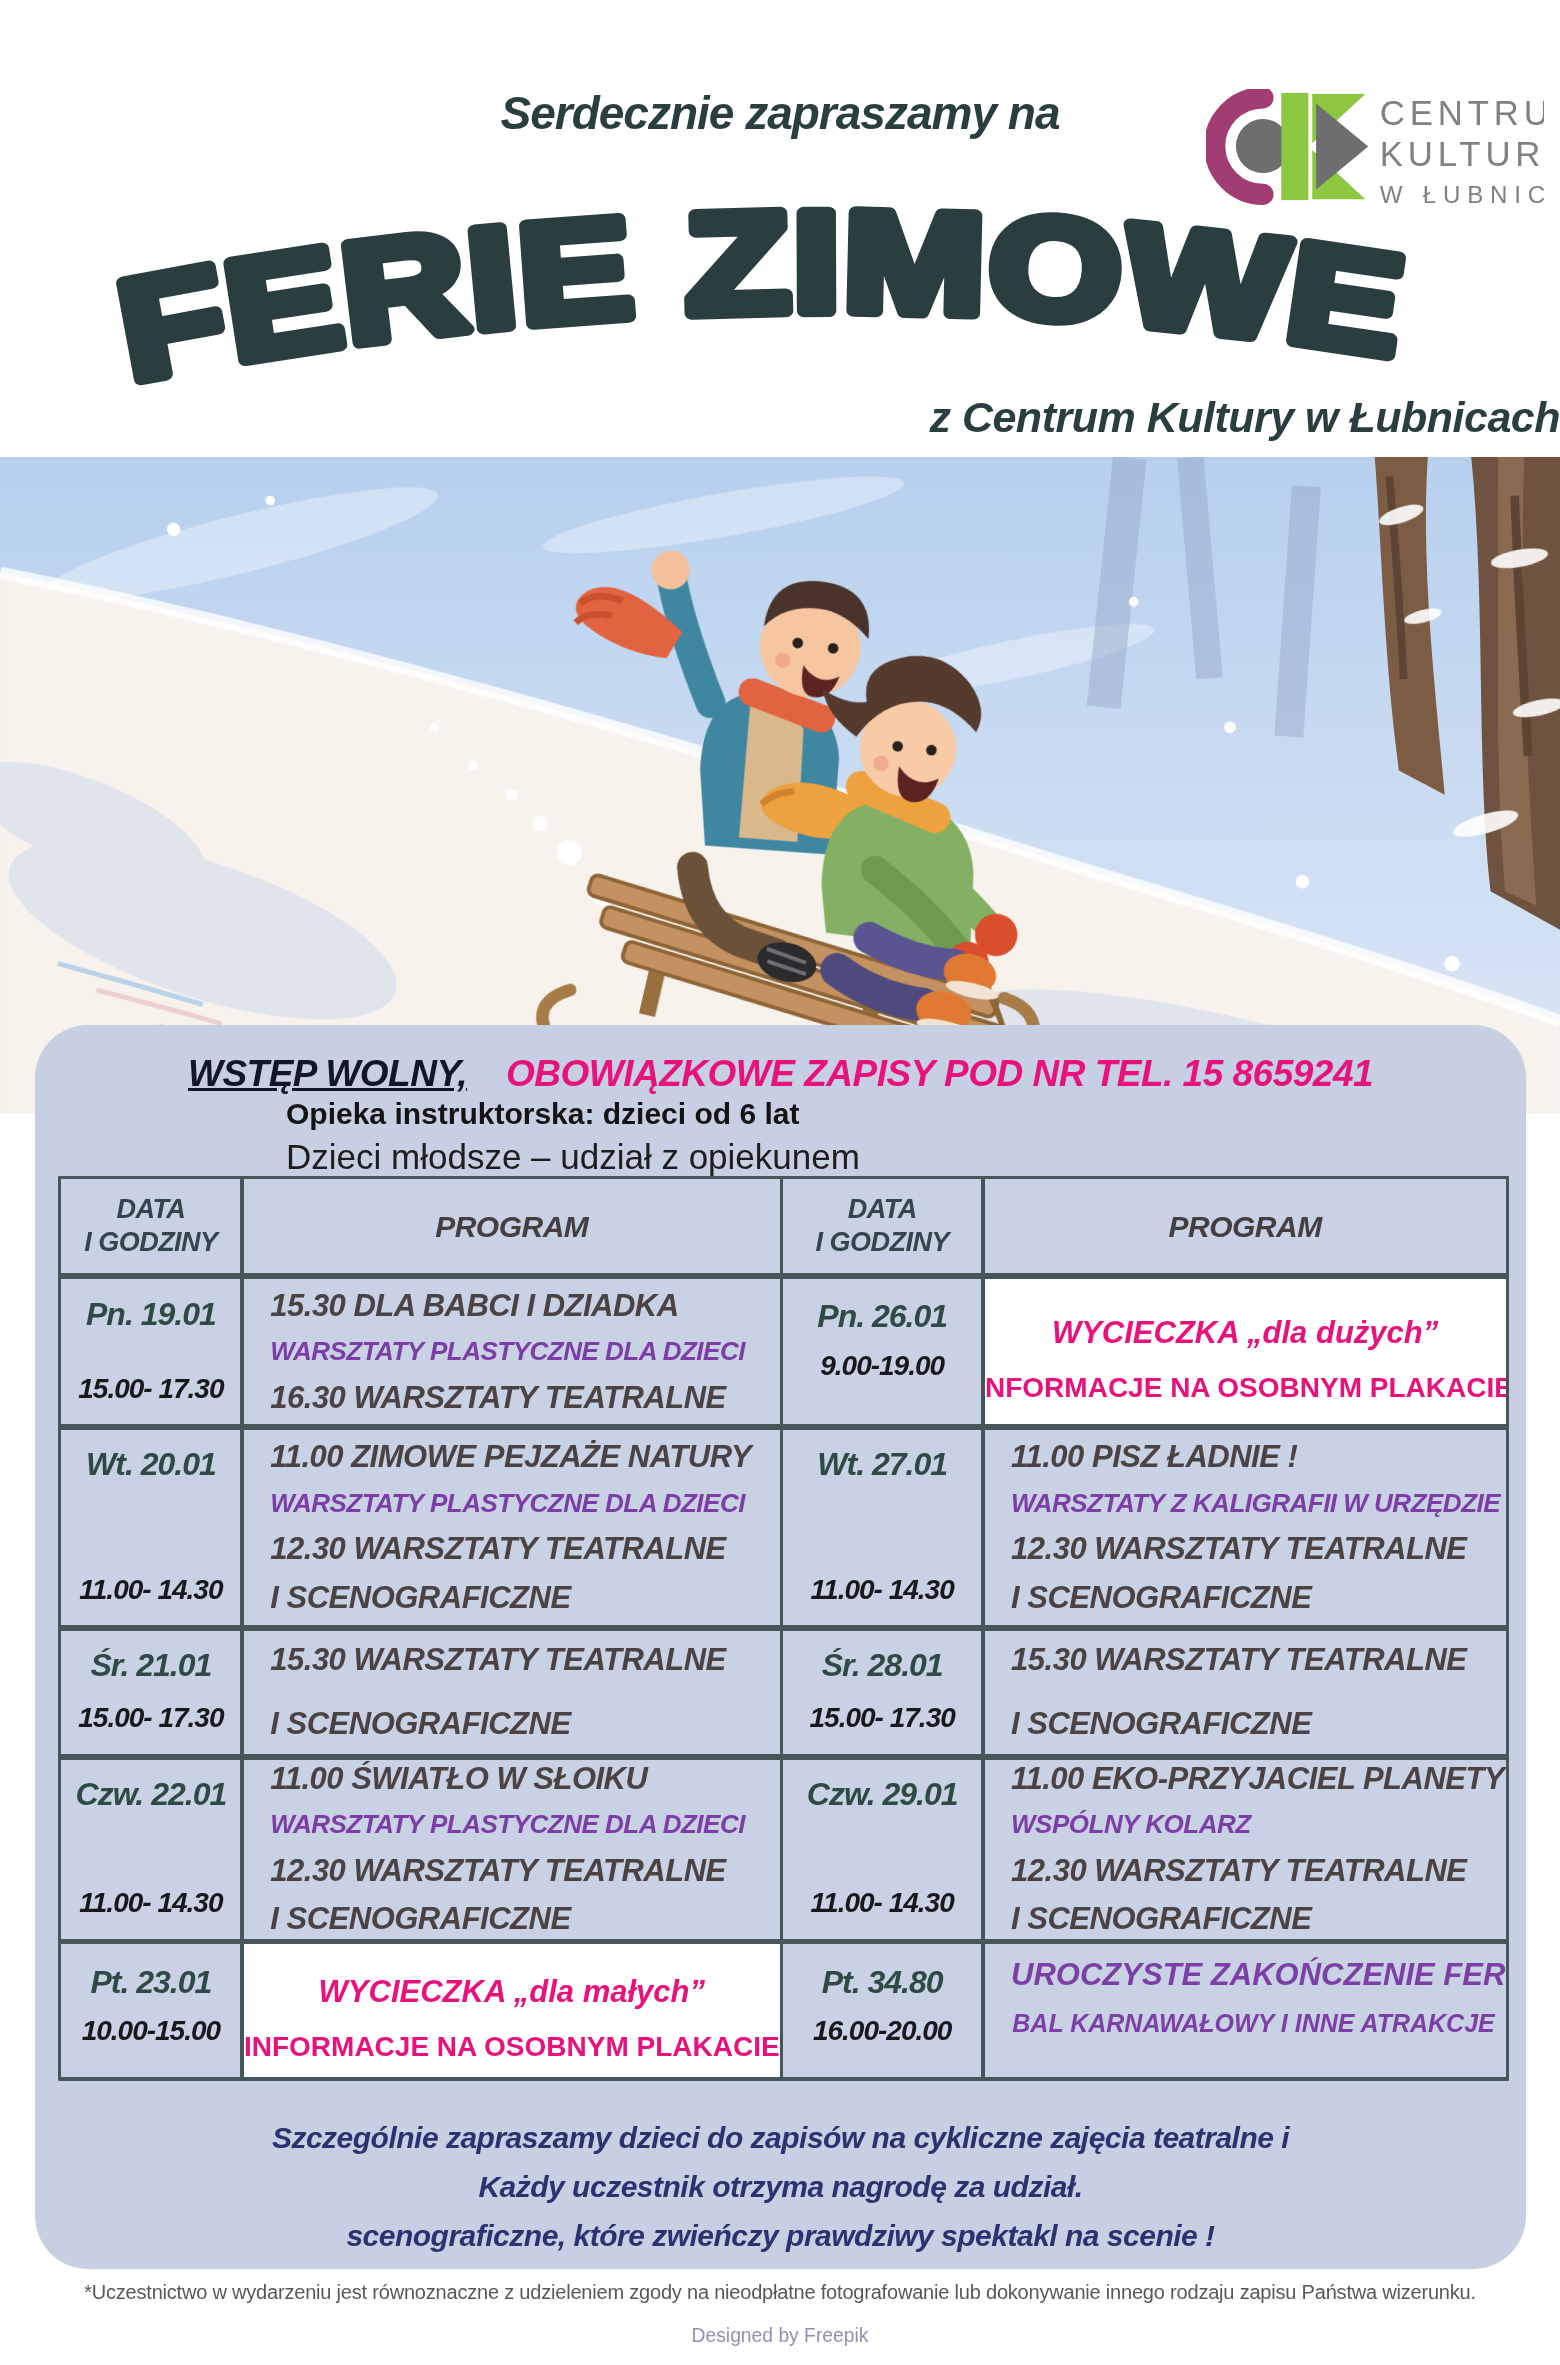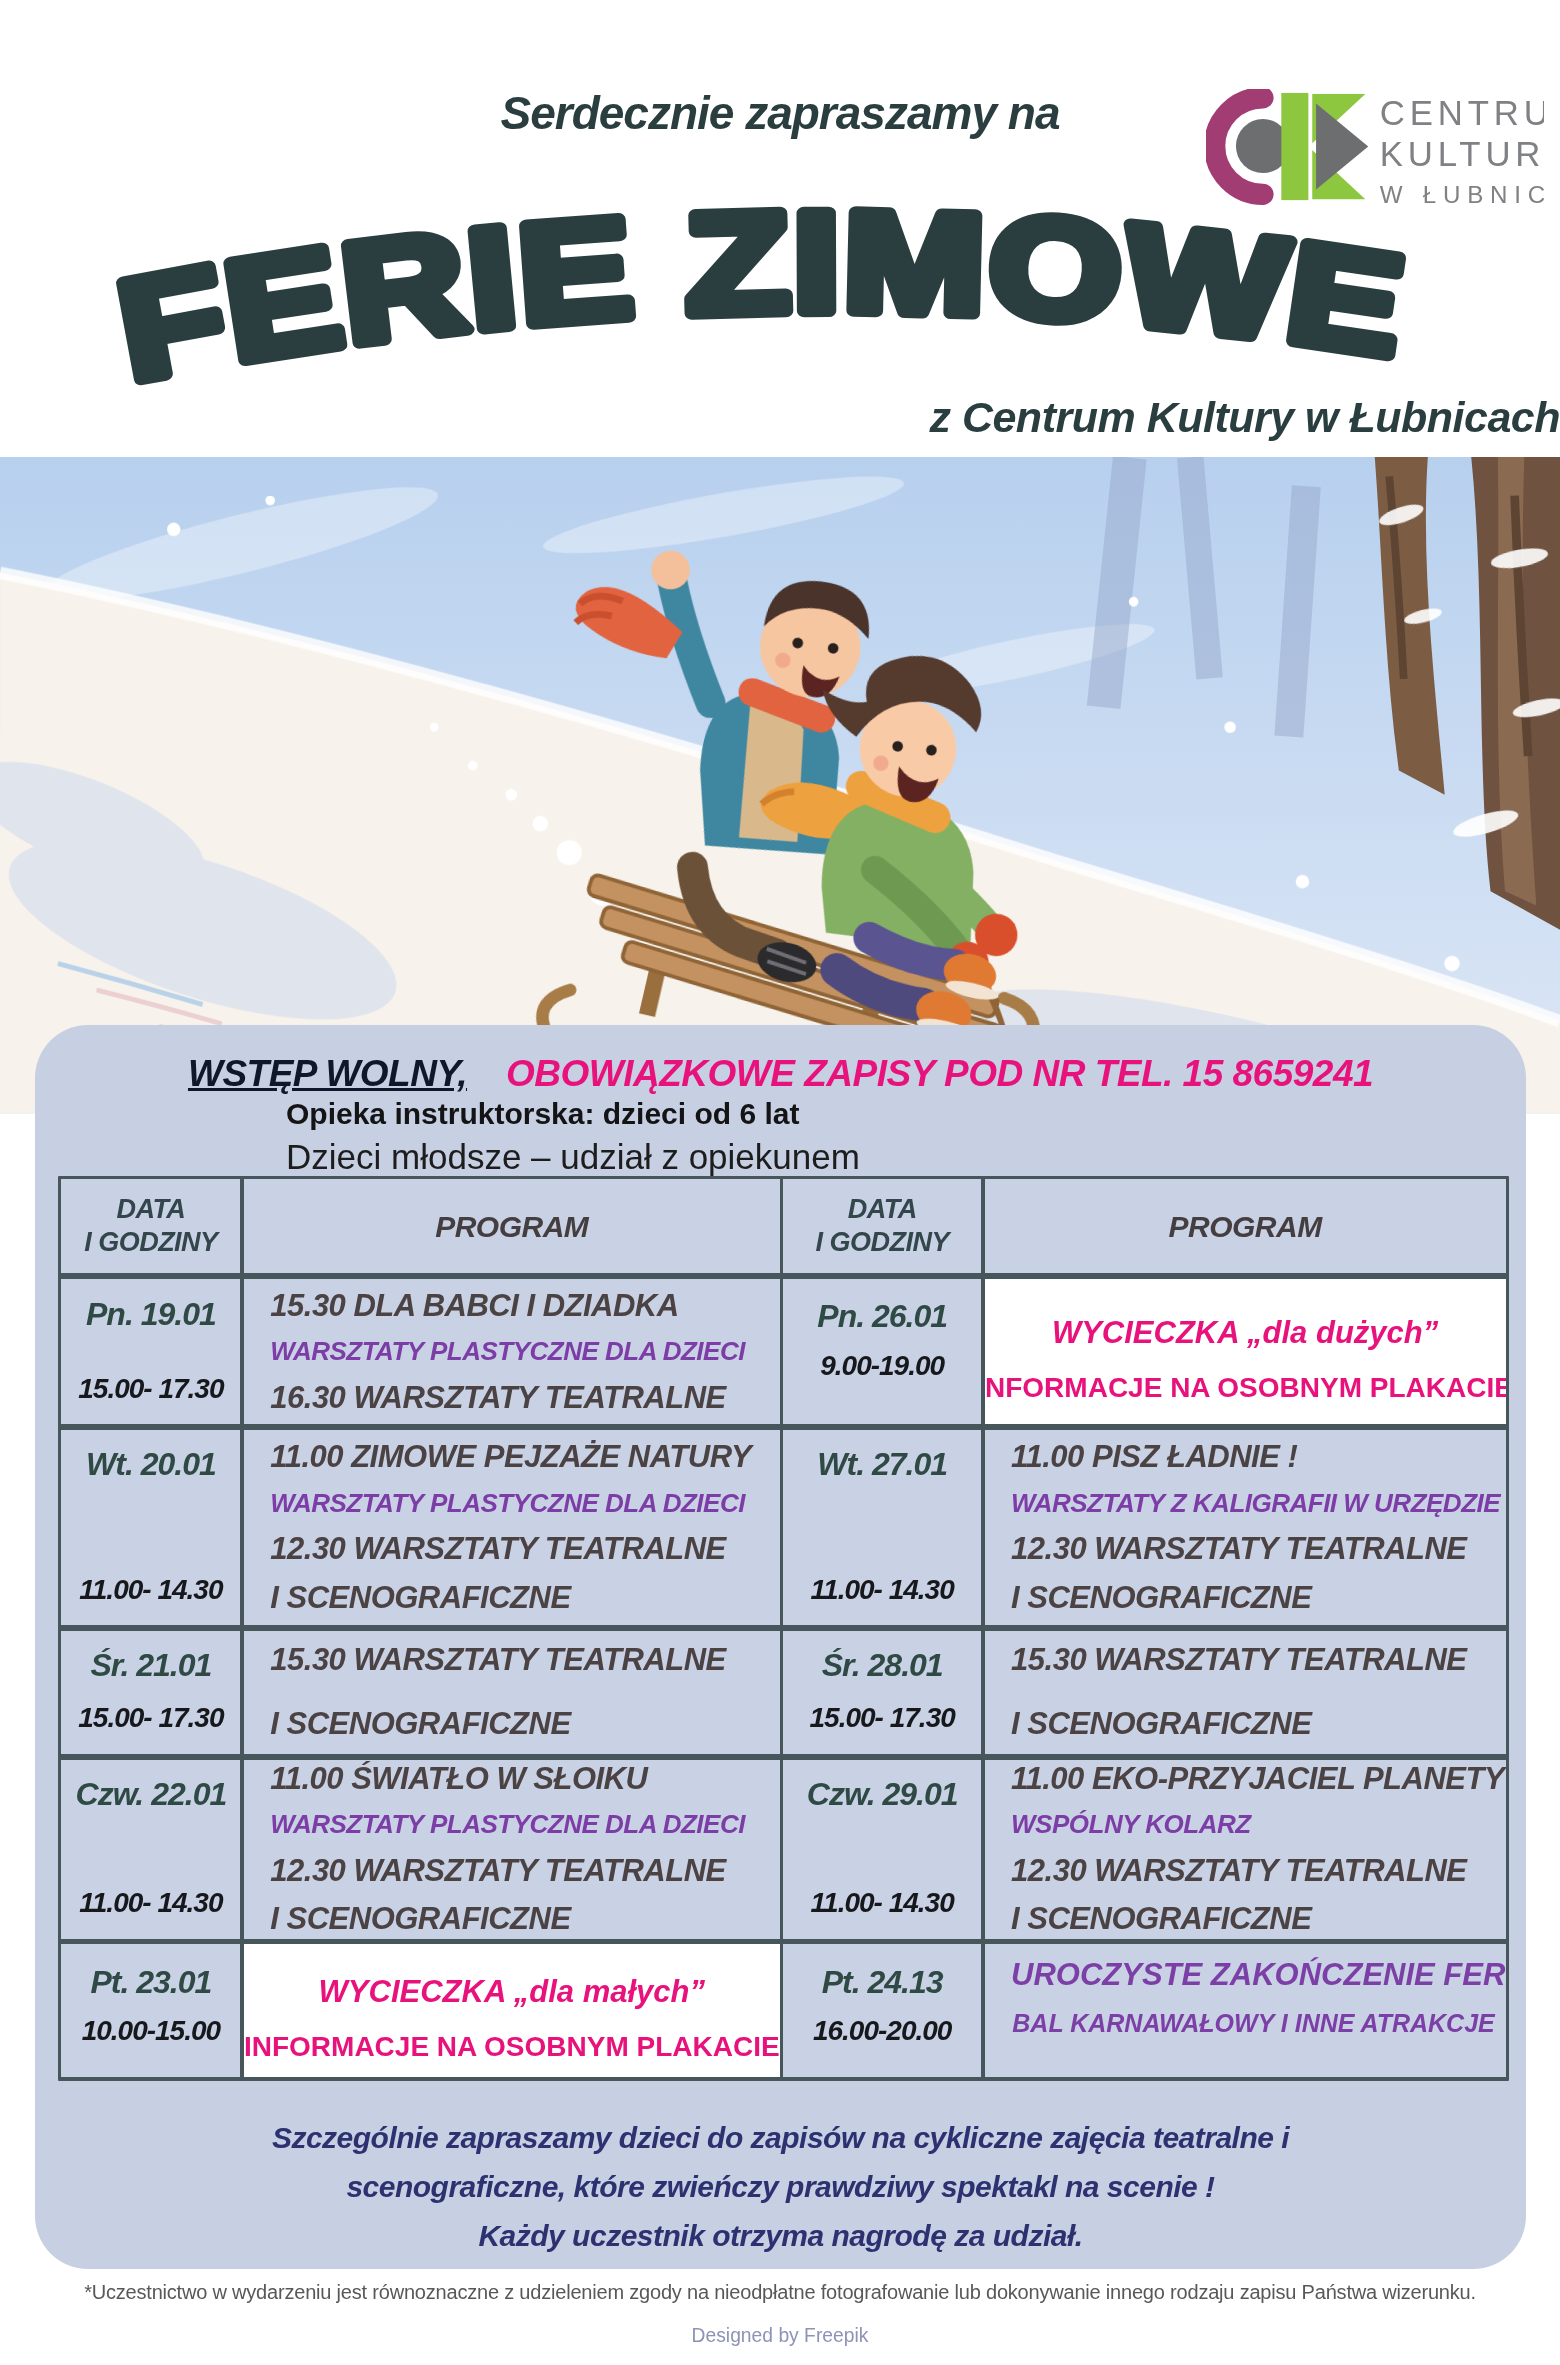--- a/index.html
+++ b/index.html
@@ -370,34 +370,34 @@
 
       <div class="cell dcell tight">
         <span class="date">Pt. 23.01</span>
         <span class="time">10.00-15.00</span>
       </div>
       <div class="cell white pcell center">
         <span class="pk1">WYCIECZKA „dla małych”</span>
         <span class="pk2">INFORMACJE NA OSOBNYM PLAKACIE</span>
       </div>
       <div class="cell dcell tight">
-        <span class="date">Pt. 24.13</span>
+        <span class="date">Pt. 34.80</span>
         <span class="time">16.00-20.00</span>
       </div>
       <div class="cell pcell" style="justify-content:flex-start;padding-top:12.5px;gap:16.4px;">
         <span class="pu1">UROCZYSTE  ZAKOŃCZENIE FERII</span>
         <span class="pu2" style="align-self:center;">BAL KARNAWAŁOWY I INNE ATRAKCJE</span>
       </div>
 
     </div>
 
     <div class="notice">
       <div>Szczególnie zapraszamy dzieci  do zapisów na cykliczne zajęcia teatralne i</div>
+      <div>Każdy uczestnik otrzyma nagrodę za udział.</div>
       <div>scenograficzne, które zwieńczy prawdziwy spektakl na scenie !</div>
-      <div>Każdy uczestnik otrzyma nagrodę za udział.</div>
     </div>
 
   </div>
 
   <div class="disclaimer">*Uczestnictwo w wydarzeniu jest równoznaczne z udzieleniem zgody na nieodpłatne fotografowanie lub dokonywanie innego rodzaju zapisu Państwa wizerunku.</div>
   <div class="credit">Designed by Freepik</div>
 
 </div>
 
 

